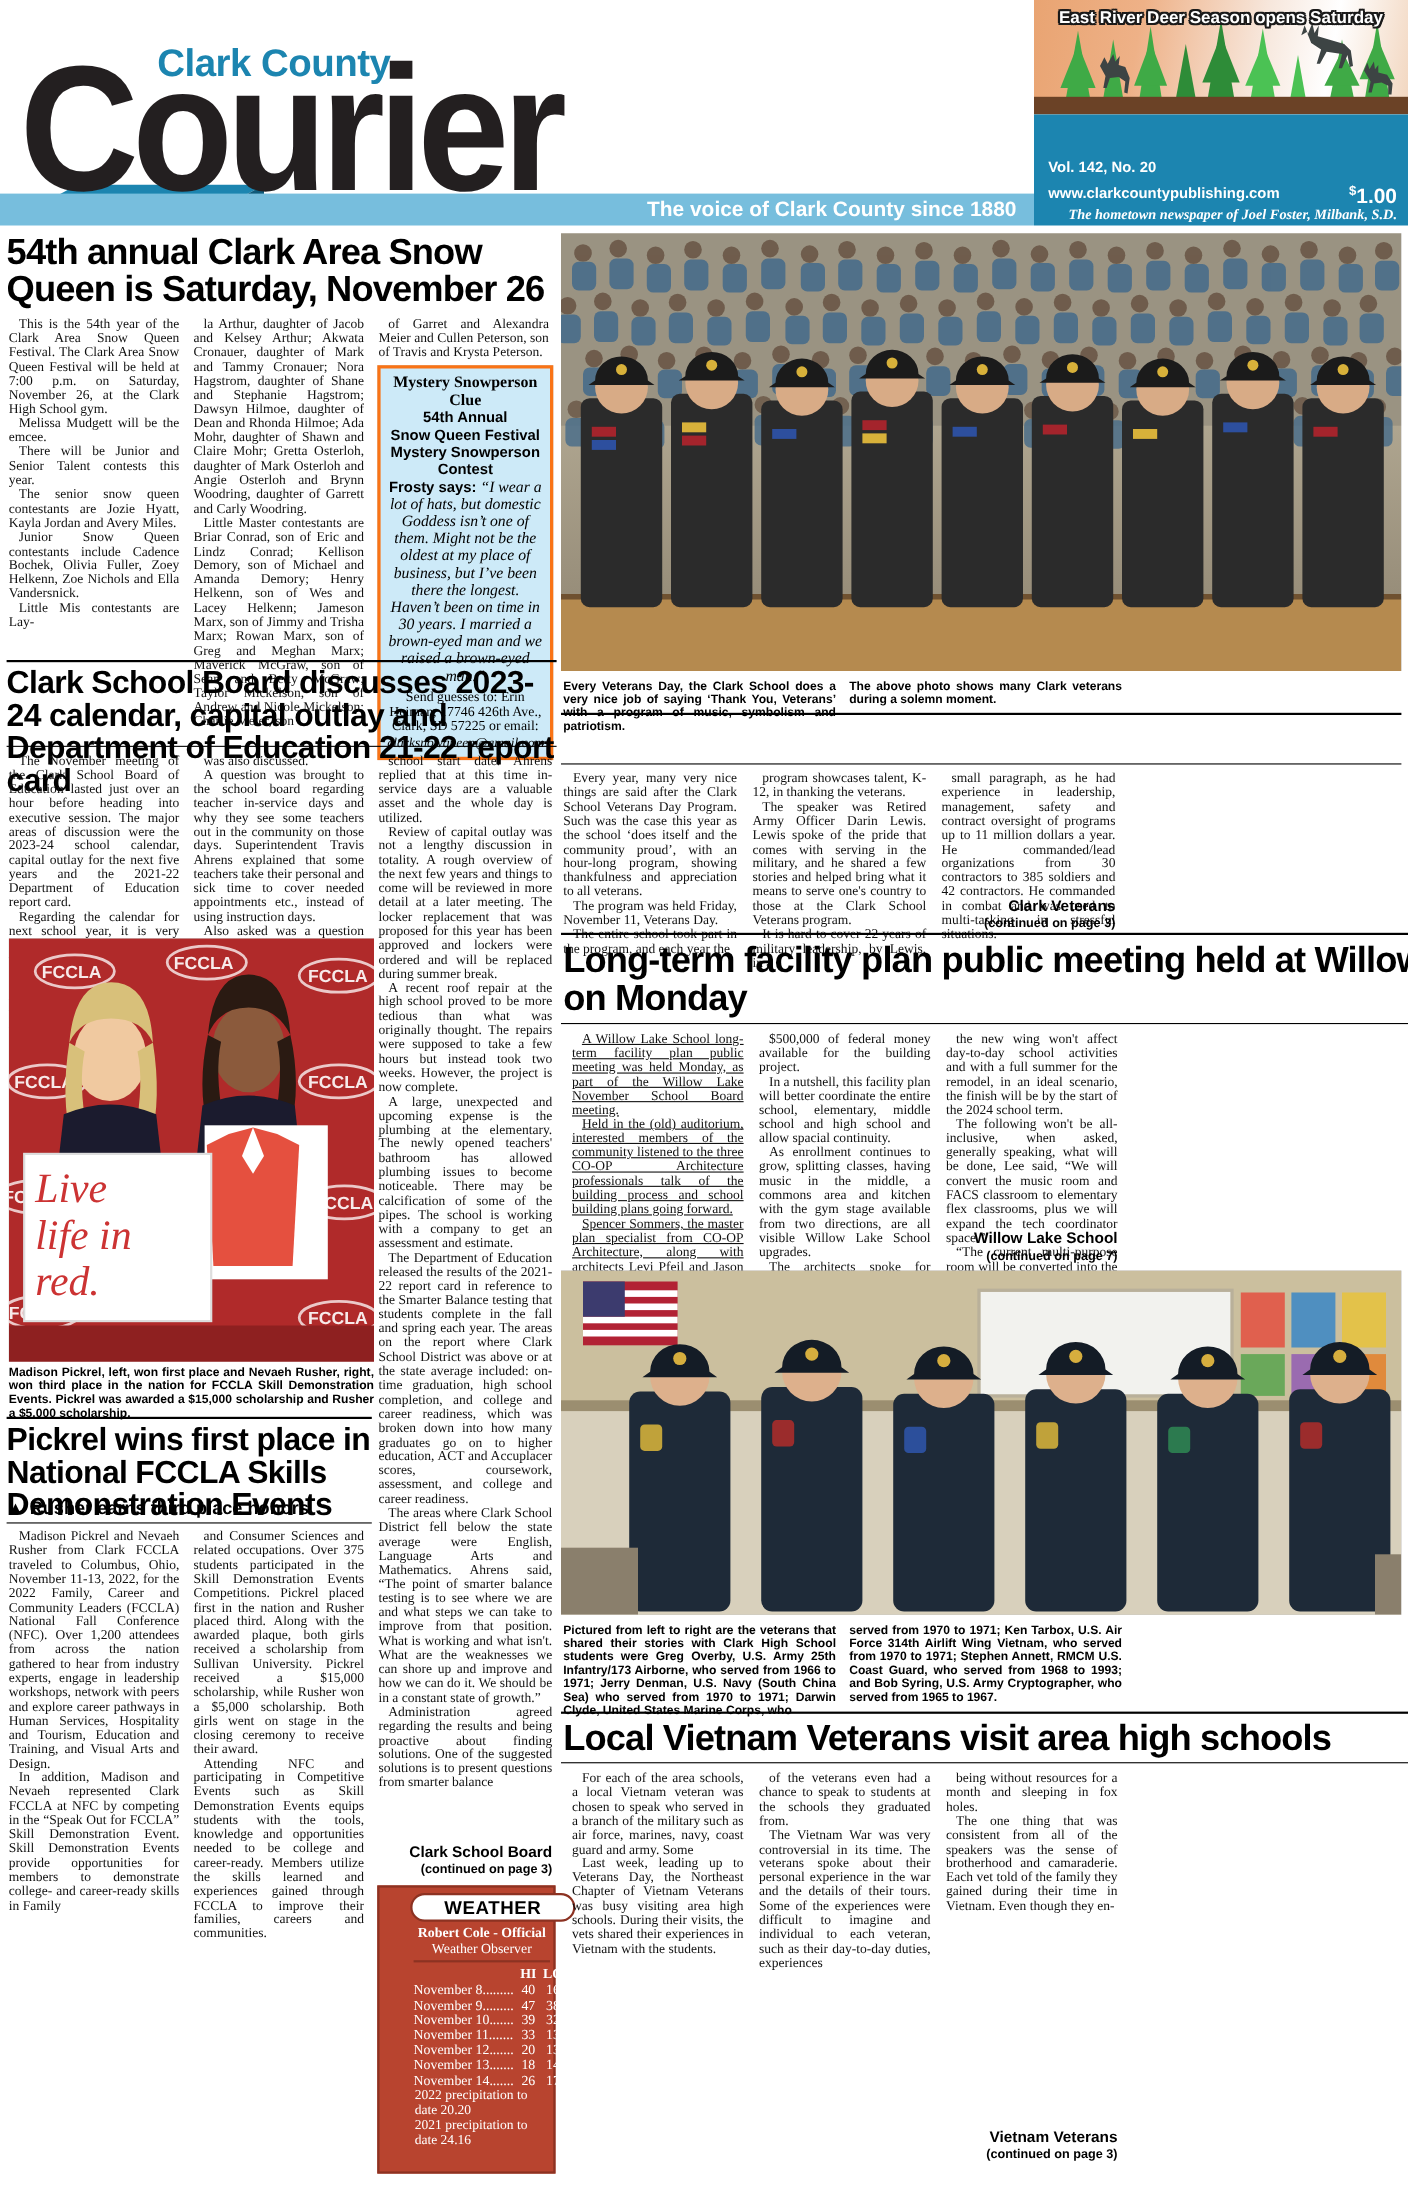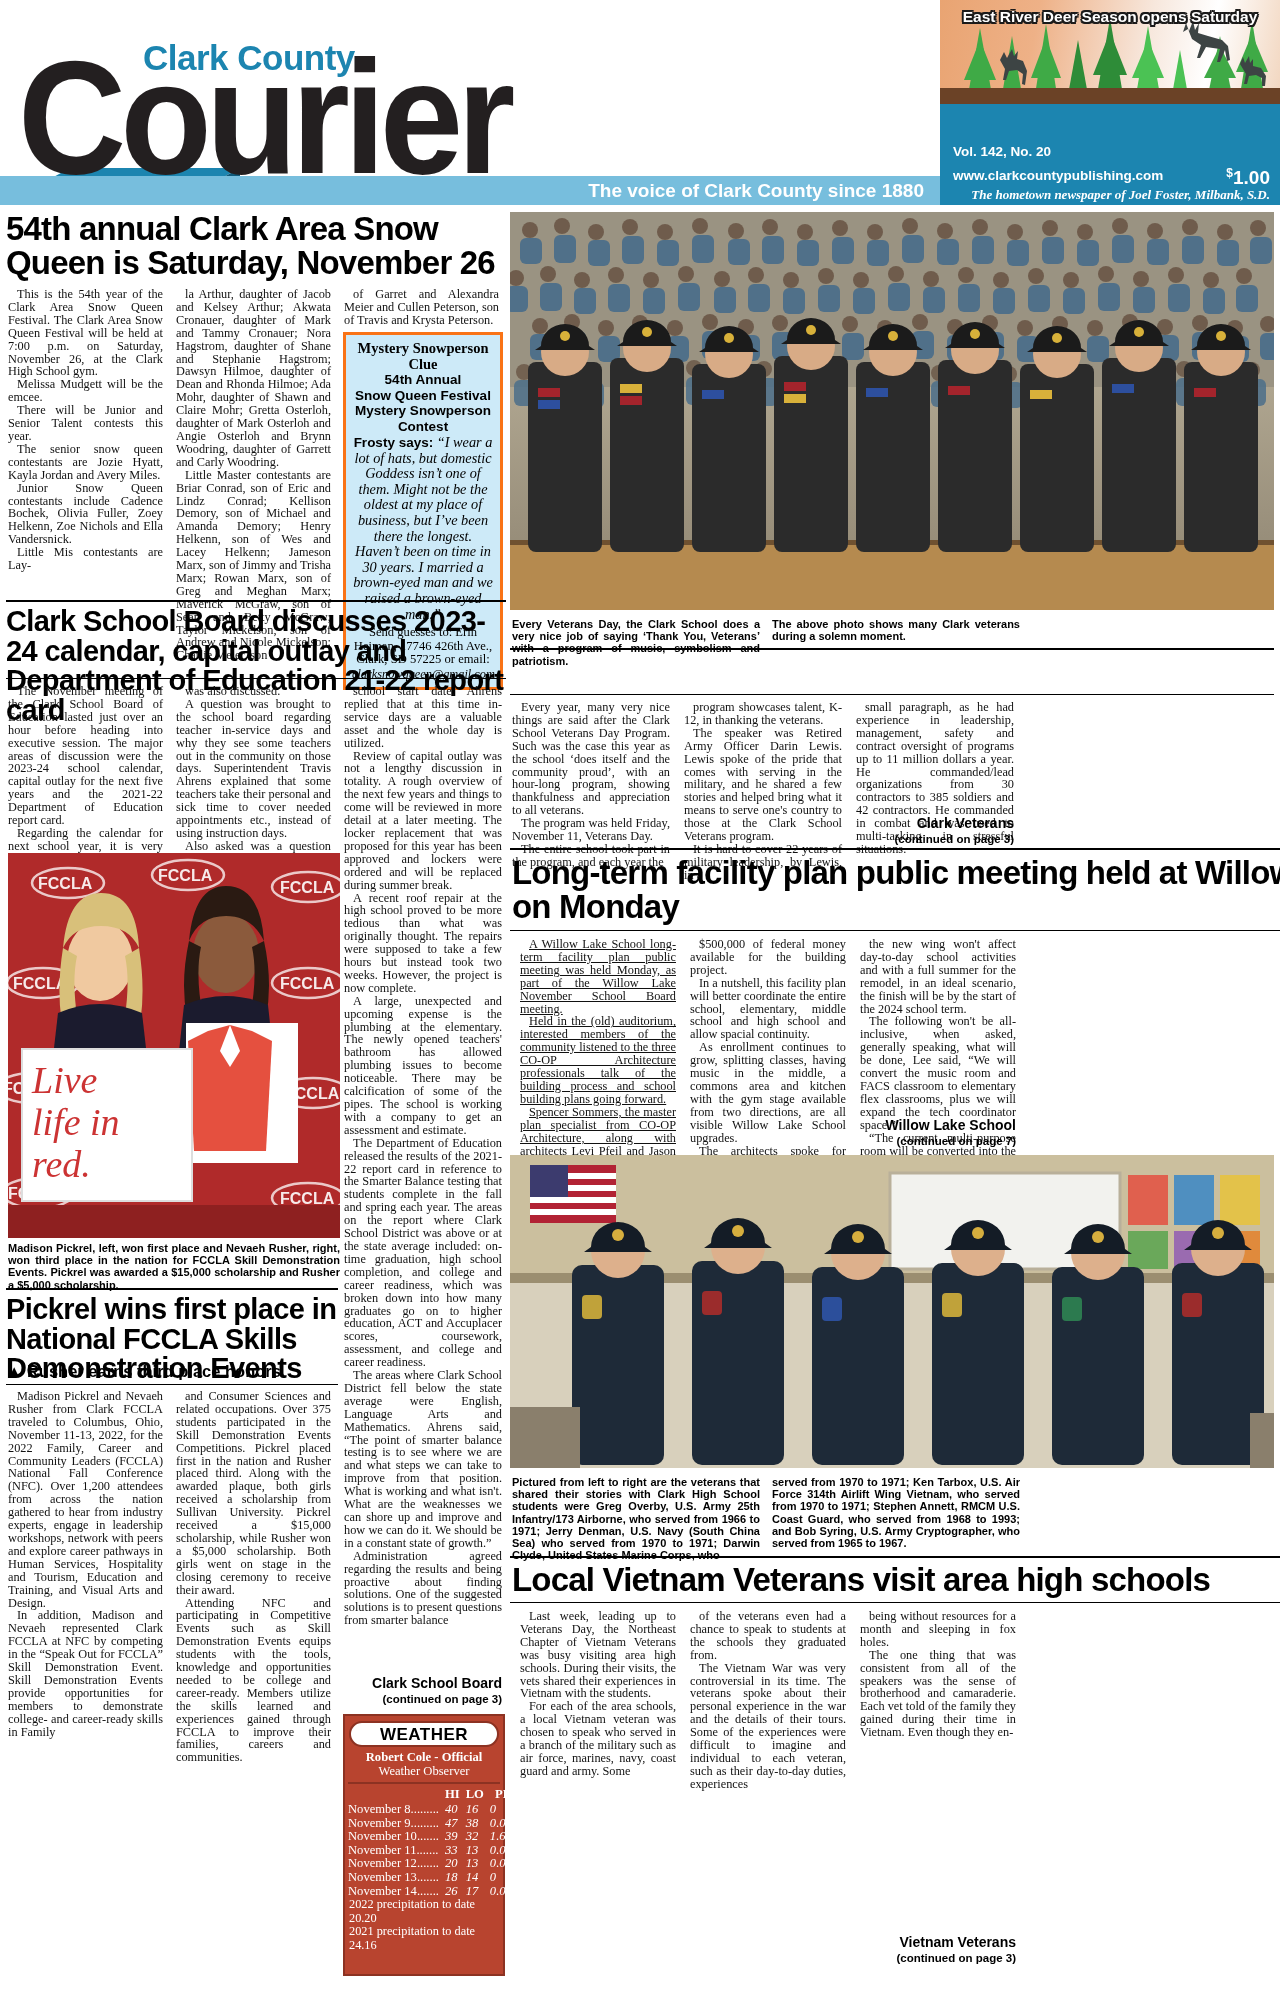--- a/index.html
+++ b/index.html
@@ -130,21 +130,21 @@
     font-family:"Liberation Sans", sans-serif; font-weight:bold; font-size:17px; color:#000;
     text-align:center; line-height:23px; letter-spacing:0.5px;
   }
   .w-obs { text-align:center; font-family:"Liberation Serif", serif; font-size:12.6px; line-height:14px; margin-top:3px; }
   .w-obs b { font-weight:bold; }
   .w-div { height:2px; background:#8c3222; margin:4px 3px 3px; }
   .w-table { width:100%; font-family:"Liberation Serif", serif; font-size:12.6px; border-collapse:collapse; }
   .w-table th { font-weight:bold; text-align:right; padding:0 3px 1px; font-size:12.6px; }
   .w-table td { padding:0 3px; line-height:13.6px; white-space:nowrap; }
   .w-table td.lbl { text-align:left; }
-  .w-table td.num { text-align:left;font-style:italic; }
+  .w-table td.num { text-align:center; }
   .w-foot { font-family:"Liberation Serif", serif; font-size:12.3px; line-height:13.6px; padding:0 4px 3px; }
 
   
   .photo { position:absolute; overflow:hidden; background:#bbb; }
   .photo svg { display:block; }
   .tri { font-family:"Liberation Sans", sans-serif; }
 </style>
 </head>
 <body>
 
@@ -528,21 +528,21 @@
 
   <div class="col body-text" style="left:8px; top:1390px; width:155px;">
     <p>Madison Pickrel and Nevaeh Rusher from Clark FCCLA traveled to Columbus, Ohio, November 11-13, 2022, for the 2022 Family, Career and Community Leaders (FCCLA) National Fall Conference (NFC). Over 1,200 attendees from across the nation gathered to hear from industry experts, engage in leadership workshops, network with peers and explore career pathways in Human Services, Hospitality and Tourism, Education and Training, and Visual Arts and Design.</p>
       <p>In addition, Madison and Nevaeh represented Clark FCCLA at NFC by competing in the “Speak Out for FCCLA” Skill Demonstration Event. Skill Demonstration Events provide opportunities for members to demonstrate college- and career-ready skills in Family</p>
   </div>
   <div class="col body-text" style="left:176px; top:1390px; width:155px;">
     <p>and Consumer Sciences and related occupations. Over 375 students participated in the Skill Demonstration Events Competitions. Pickrel placed first in the nation and Rusher placed third. Along with the awarded plaque, both girls received a scholarship from Sullivan University. Pickrel received a $15,000 scholarship, while Rusher won a $5,000 scholarship. Both girls went on stage in the closing ceremony to receive their award.</p>
       <p>Attending NFC and participating in Competitive Events such as Skill Demonstration Events equips students with the tools, knowledge and opportunities needed to be college and career-ready. Members utilize the skills learned and experiences gained through FCCLA to improve their families, careers and communities.</p>
   </div>
 
-  <div class="weather-box" style="left:343px; top:1714px; width:162px; height:262px;">
+  <div class="weather-box" style="left:343px; top:1714px; width:162px; height:262px;padding-left:28px;">
     <div class="w-pill">WEATHER</div>
     <div class="w-obs">
       <b>Robert Cole - Official</b><br>
       <span>Weather Observer</span>
     </div>
     <div class="w-div"></div>
     <table class="w-table">
       <thead>
         <tr>
           <th></th>
@@ -679,22 +679,22 @@
     </svg>
   </div>
   <div class="caption" style="position:absolute; left:512px; top:1476px; width:248px;">Pictured from left to right are the veterans that shared their stories with Clark High School students were Greg Overby, U.S. Army 25th Infantry/173 Airborne, who served from 1966 to 1971; Jerry Denman, U.S. Navy (South China Sea) who served from 1970 to 1971; Darwin Clyde, United States Marine Corps, who</div>
   <div class="caption" style="position:absolute; left:772px; top:1476px; width:248px;">served from 1970 to 1971; Ken Tarbox, U.S. Air Force 314th Airlift Wing Vietnam, who served from 1970 to 1971; Stephen Annett, RMCM U.S. Coast Guard, who served from 1968 to 1993; and Bob Syring, U.S. Army Cryptographer, who served from 1965 to 1967.</div>
 
   <hr class="rule" style="position:absolute; left:510px; top:1556px; width:1010px;">
   <div class="col hl hl-xl" style="left:512px; top:1563px; width:1010px;">Local Vietnam Veterans visit area high schools</div>
   <hr class="thin" style="position:absolute; left:510px; top:1602px; width:1010px;">
 
   <div class="col body-text" style="left:520px; top:1610px; width:156px;">
-    <p>Last week, leading up to Veterans Day, the Northeast Chapter of Vietnam Veterans was busy visiting area high schools. During their visits, the vets shared their experiences in Vietnam with the students.</p>
-      <p>For each of the area schools, a local Vietnam veteran was chosen to speak who served in a branch of the military such as air force, marines, navy, coast guard and army. Some</p>
+    <p>For each of the area schools, a local Vietnam veteran was chosen to speak who served in a branch of the military such as air force, marines, navy, coast guard and army. Some</p>
+      <p>Last week, leading up to Veterans Day, the Northeast Chapter of Vietnam Veterans was busy visiting area high schools. During their visits, the vets shared their experiences in Vietnam with the students.</p>
   </div>
   <div class="col body-text" style="left:690px; top:1610px; width:156px;">
     <p>of the veterans even had a chance to speak to students at the schools they graduated from.</p>
       <p>The Vietnam War was very controversial in its time. The veterans spoke about their personal experience in the war and the details of their tours. Some of the experiences were difficult to imagine and individual to each veteran, such as their day-to-day duties, experiences</p>
   </div>
   <div class="col body-text" style="left:860px; top:1610px; width:156px;">
     <p>being without resources for a month and sleeping in fox holes.</p>
       <p>The one thing that was consistent from all of the speakers was the sense of brotherhood and camaraderie. Each vet told of the family they gained during their time in Vietnam. Even though they en-</p>
   </div>
   <div class="jumpline" style="position:absolute; left:860px; top:1935px; width:156px;">

